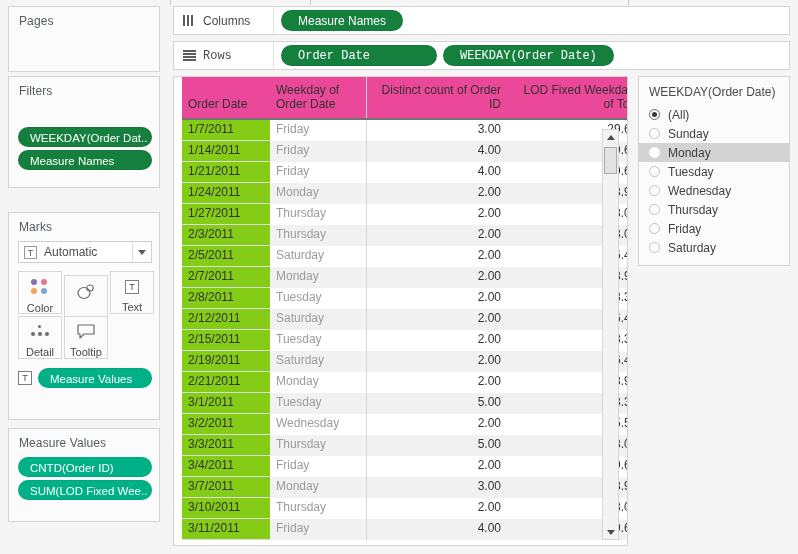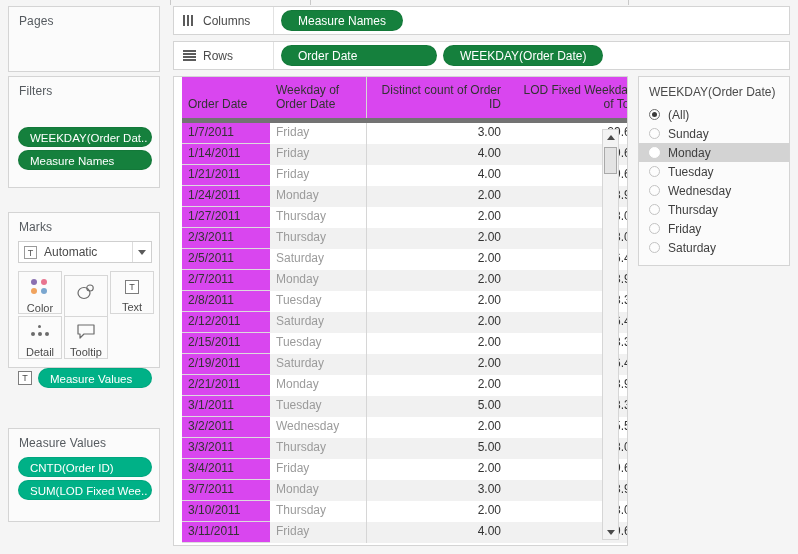--- a/index.html
+++ b/index.html
@@ -29,21 +29,21 @@
     box-sizing: border-box;
   }
   .card-title {
     font-size: 12px; color: #555a5f;
     padding: 7px 0 0 10px;
     letter-spacing: .1px;
   }
 
   #pages-card { top: 6px; width: 152px; height: 66px; }
   #filters-card { top: 76px; width: 152px; height: 112px; }
-  #marks-card { top: 212px; width: 152px; height: 156px; }
+  #marks-card { top: 212px; width: 152px; height: 208px; }
   #mvalues-card { top: 428px; width: 152px; height: 94px; }
 
   
   .pill {
     border-radius: 12px;
     height: 20px; line-height: 20px;
     color: #ffffff;
     font-size: 11.5px;
     padding: 0 11px;
     box-sizing: border-box;
@@ -142,21 +142,21 @@
 
   
   .shelf {
     position: absolute;
     background: #ffffff;
     border: 1px solid #d4d4d4;
     box-sizing: border-box;
     display: flex; align-items: center;
   }
   #shelf-columns { left: 173px; top: 6px; width: 617px; height: 29px; }
-  #shelf-rows    { left: 173px; top: 41px; width: 617px; height: 29px; }
+  #shelf-rows    { left: 173px; top: 41px; width: 617px; height: 29px; font-family: Liberation Mono, monospace; }
   .shelf-label-box {
     width: 100px; height: 100%;
     border-right: 1px solid #e2e2e2;
     display: flex; align-items: center; gap: 7px;
     padding-left: 9px; box-sizing: border-box;
     flex: none;
   }
   .shelf-label { font-size: 12px; color: #4a4a4a; }
   .shelf-pills { display: flex; align-items: center; gap: 6px; padding-left: 7px; }
   .shelf-pills .pill { height: 21px; line-height: 21px; font-size: 12px; padding: 0 16px; }
@@ -189,41 +189,41 @@
     table-layout: fixed;
     margin-left: 8px;
     font-size: 12px;
   }
   table.viz th {
     font-weight: normal;
     color: #333333;
     font-size: 12px;
     vertical-align: bottom;
     padding: 6px 6px 7px 6px;
-    border-bottom: 5px solid #737373;
+    border-bottom: 2px solid #737373;
     line-height: 14px;
-    background: #d946ef;
+    background: #ec4899;
   }
   th.h-date { text-align: left; width: 76px; padding-left: 2px; }
   th.h-weekday { text-align: left; width: 84px; border-right: 1px solid #d6d6d6; }
   th.h-cnt { text-align: right; width: 128px; }
   th.h-lod { text-align: right; width: 135px; }
 
   table.viz td {
     padding: 2px 6px 3px 6px;
     height: 20px;
     font-size: 12px;
     line-height: 15px;
     box-sizing: border-box;
   }
   td.c-date {
     text-align: left; color: #333333;
     border-bottom: 1px solid #dcdcdc;
     padding-left: 2px;
-    background: #d946ef;
+    background: #84cc16;
   }
   td.c-weekday {
     text-align: left; color: #9b9b9b;
     border-right: 1px solid #d6d6d6;
   }
   td.c-num { text-align: right; color: #333333; }
   tr.band td.c-weekday, tr.band td.c-num { background: #f1f1f1; }
   tr td.c-weekday, tr td.c-num { background: #ffffff; }
 
   

